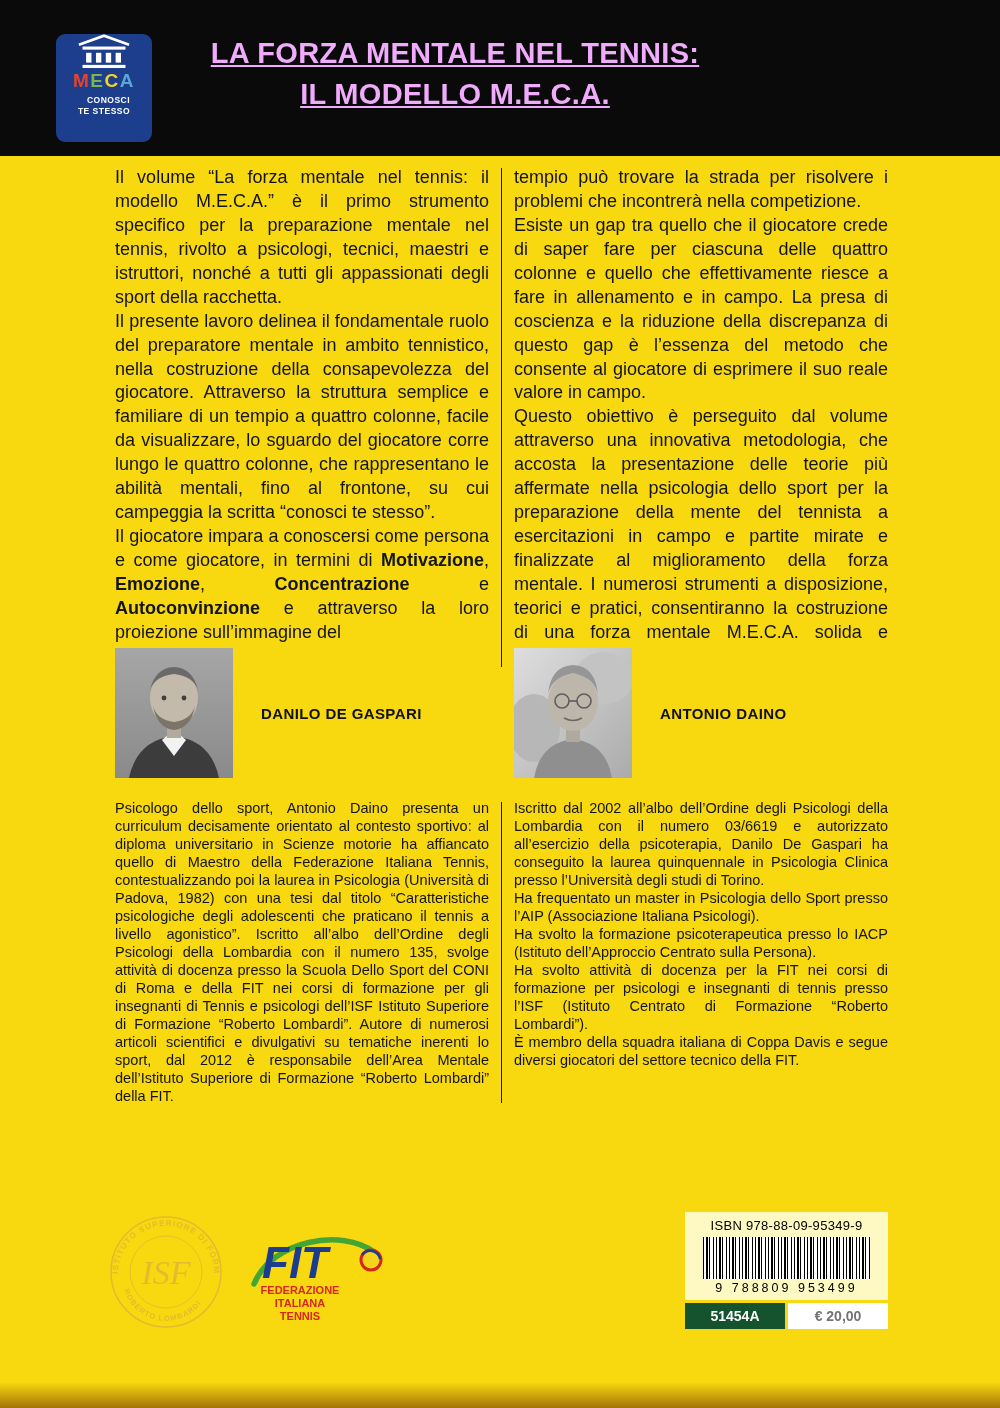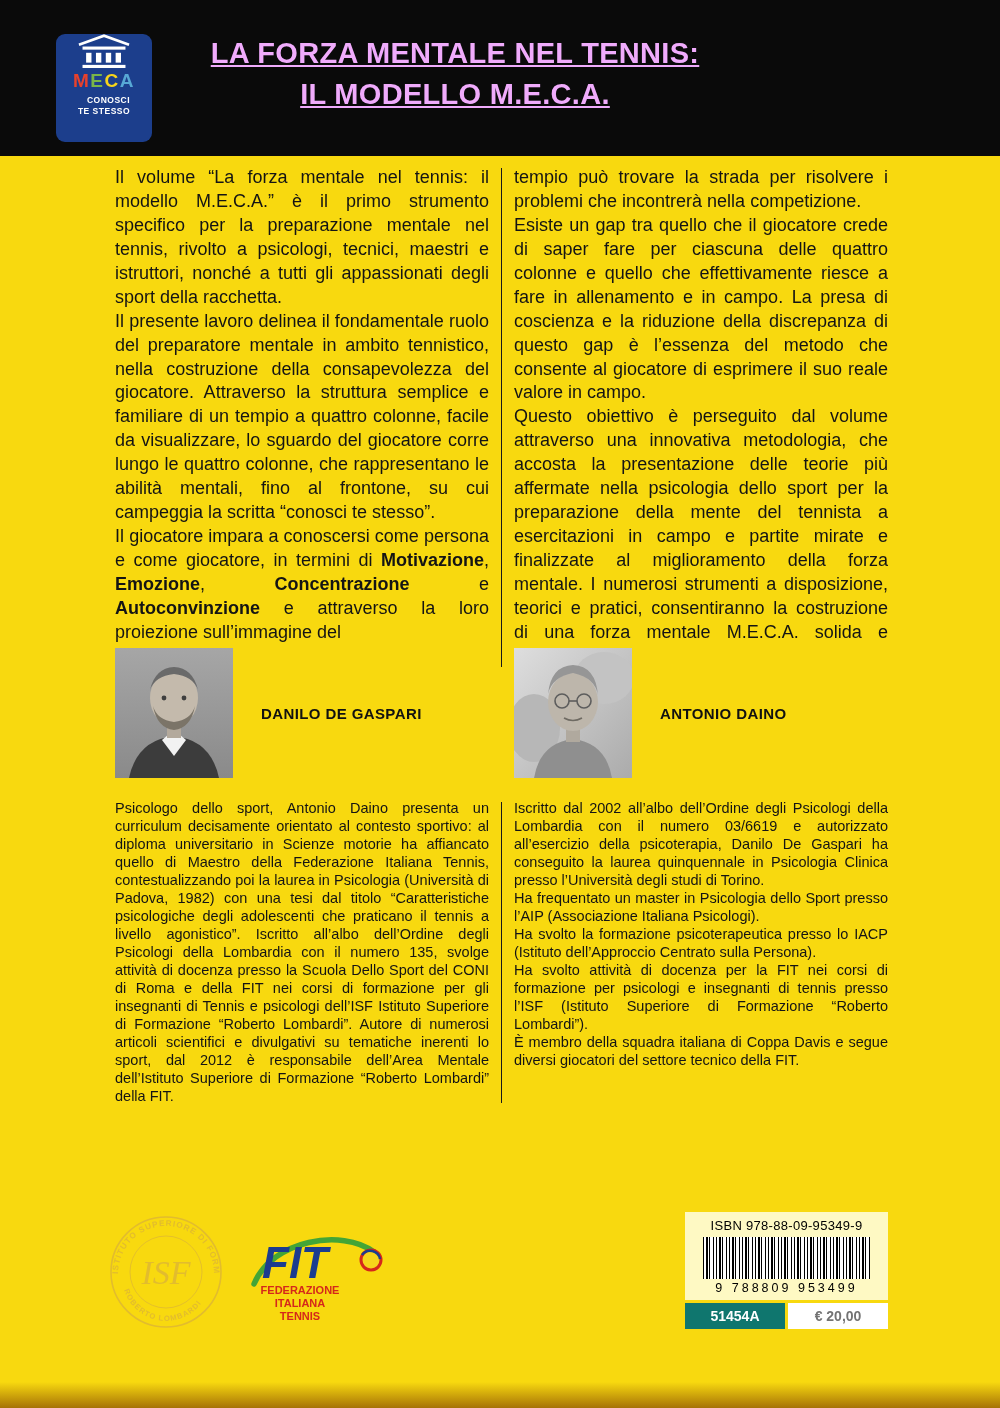--- a/index.html
+++ b/index.html
@@ -77,21 +77,21 @@
     height:42px; margin:4px 10px 0;
     background:
       repeating-linear-gradient(90deg,
         #000 0 1px, #fff 1px 3px,
         #000 3px 5px, #fff 5px 6px,
         #000 6px 7px, #fff 7px 10px,
         #000 10px 11px, #fff 11px 13px);
   }
   .barcode-digits { font-size:12.5px; letter-spacing:3px; margin-top:2px; color:#000; }
   .price-row { display:flex; margin-top:3px; height:26px; }
-  .code-box { flex:1; background:#0f766e; color:#fff; font-weight:700; font-size:14px;
+  .code-box { flex:1; background:#14532d; color:#fff; font-weight:700; font-size:14px;
               display:flex; align-items:center; justify-content:center; }
   .price-box { flex:1; background:#fff; color:#737373; font-weight:700; font-size:14px;
                margin-left:3px; display:flex; align-items:center; justify-content:center; }
 </style>
 </head>
 <body>
 
 <div class="page">
 
   <div class="header-band">
@@ -186,21 +186,21 @@
 
   <div class="bios">
     <div class="textcol">
         <p><span>Psicologo dello sport, Antonio Daino presenta un curriculum decisamente orientato al contesto sportivo: al diploma universitario in Scienze motorie ha affiancato quello di Maestro della Federazione Italiana Tennis, contestualizzando poi la laurea in Psicologia (Università di Padova, 1982) con una tesi dal titolo “Caratteristiche psicologiche degli adolescenti che praticano il tennis a livello agonistico”. Iscritto all’albo dell’Ordine degli Psicologi della Lombardia con il numero 135, svolge attività di docenza presso la Scuola Dello Sport del CONI di Roma e della FIT nei corsi di formazione per gli insegnanti di Tennis e psicologi dell’ISF Istituto Superiore di Formazione “Roberto Lombardi”. Autore di numerosi articoli scientifici e divulgativi su tematiche inerenti lo sport, dal 2012 è responsabile dell’Area Mentale dell’Istituto Superiore di Formazione “Roberto Lombardi” della FIT.</span></p>
       </div>
     <div class="col-divider"></div>
     <div class="textcol">
         <p><span>Iscritto dal 2002 all’albo dell’Ordine degli Psicologi della Lombardia con il numero 03/6619 e autorizzato all’esercizio della psicoterapia, Danilo De Gaspari ha conseguito la laurea quinquennale in Psicologia Clinica presso l’Università degli studi di Torino.</span></p>
         <p><span>Ha frequentato un master in Psicologia dello Sport presso l’AIP (Associazione Italiana Psicologi).</span></p>
         <p><span>Ha svolto la formazione psicoterapeutica presso lo IACP (Istituto dell’Approccio Centrato sulla Persona).</span></p>
-        <p><span>Ha svolto attività di docenza per la FIT nei corsi di formazione per psicologi e insegnanti di tennis presso l’ISF (Istituto Superiore di Formazione “Roberto Lombardi”).</span></p>
+        <p><span>Ha svolto attività di docenza per la FIT nei corsi di formazione per psicologi e insegnanti di tennis presso l’ISF (Istituto Centrato di Formazione “Roberto Lombardi”).</span></p>
         <p><span>È membro della squadra italiana di Coppa Davis e segue diversi giocatori del settore tecnico della FIT.</span></p>
       </div>
   </div>
 
   <div class="isf-logo">
     <svg viewBox="0 0 136 136" aria-hidden="true">
       <defs>
         <path id="isfTop" d="M 20 70 A 48 48 0 0 1 116 70"></path>
         <path id="isfBot" d="M 26 86 A 44 44 0 0 0 110 86"></path>
       </defs>

